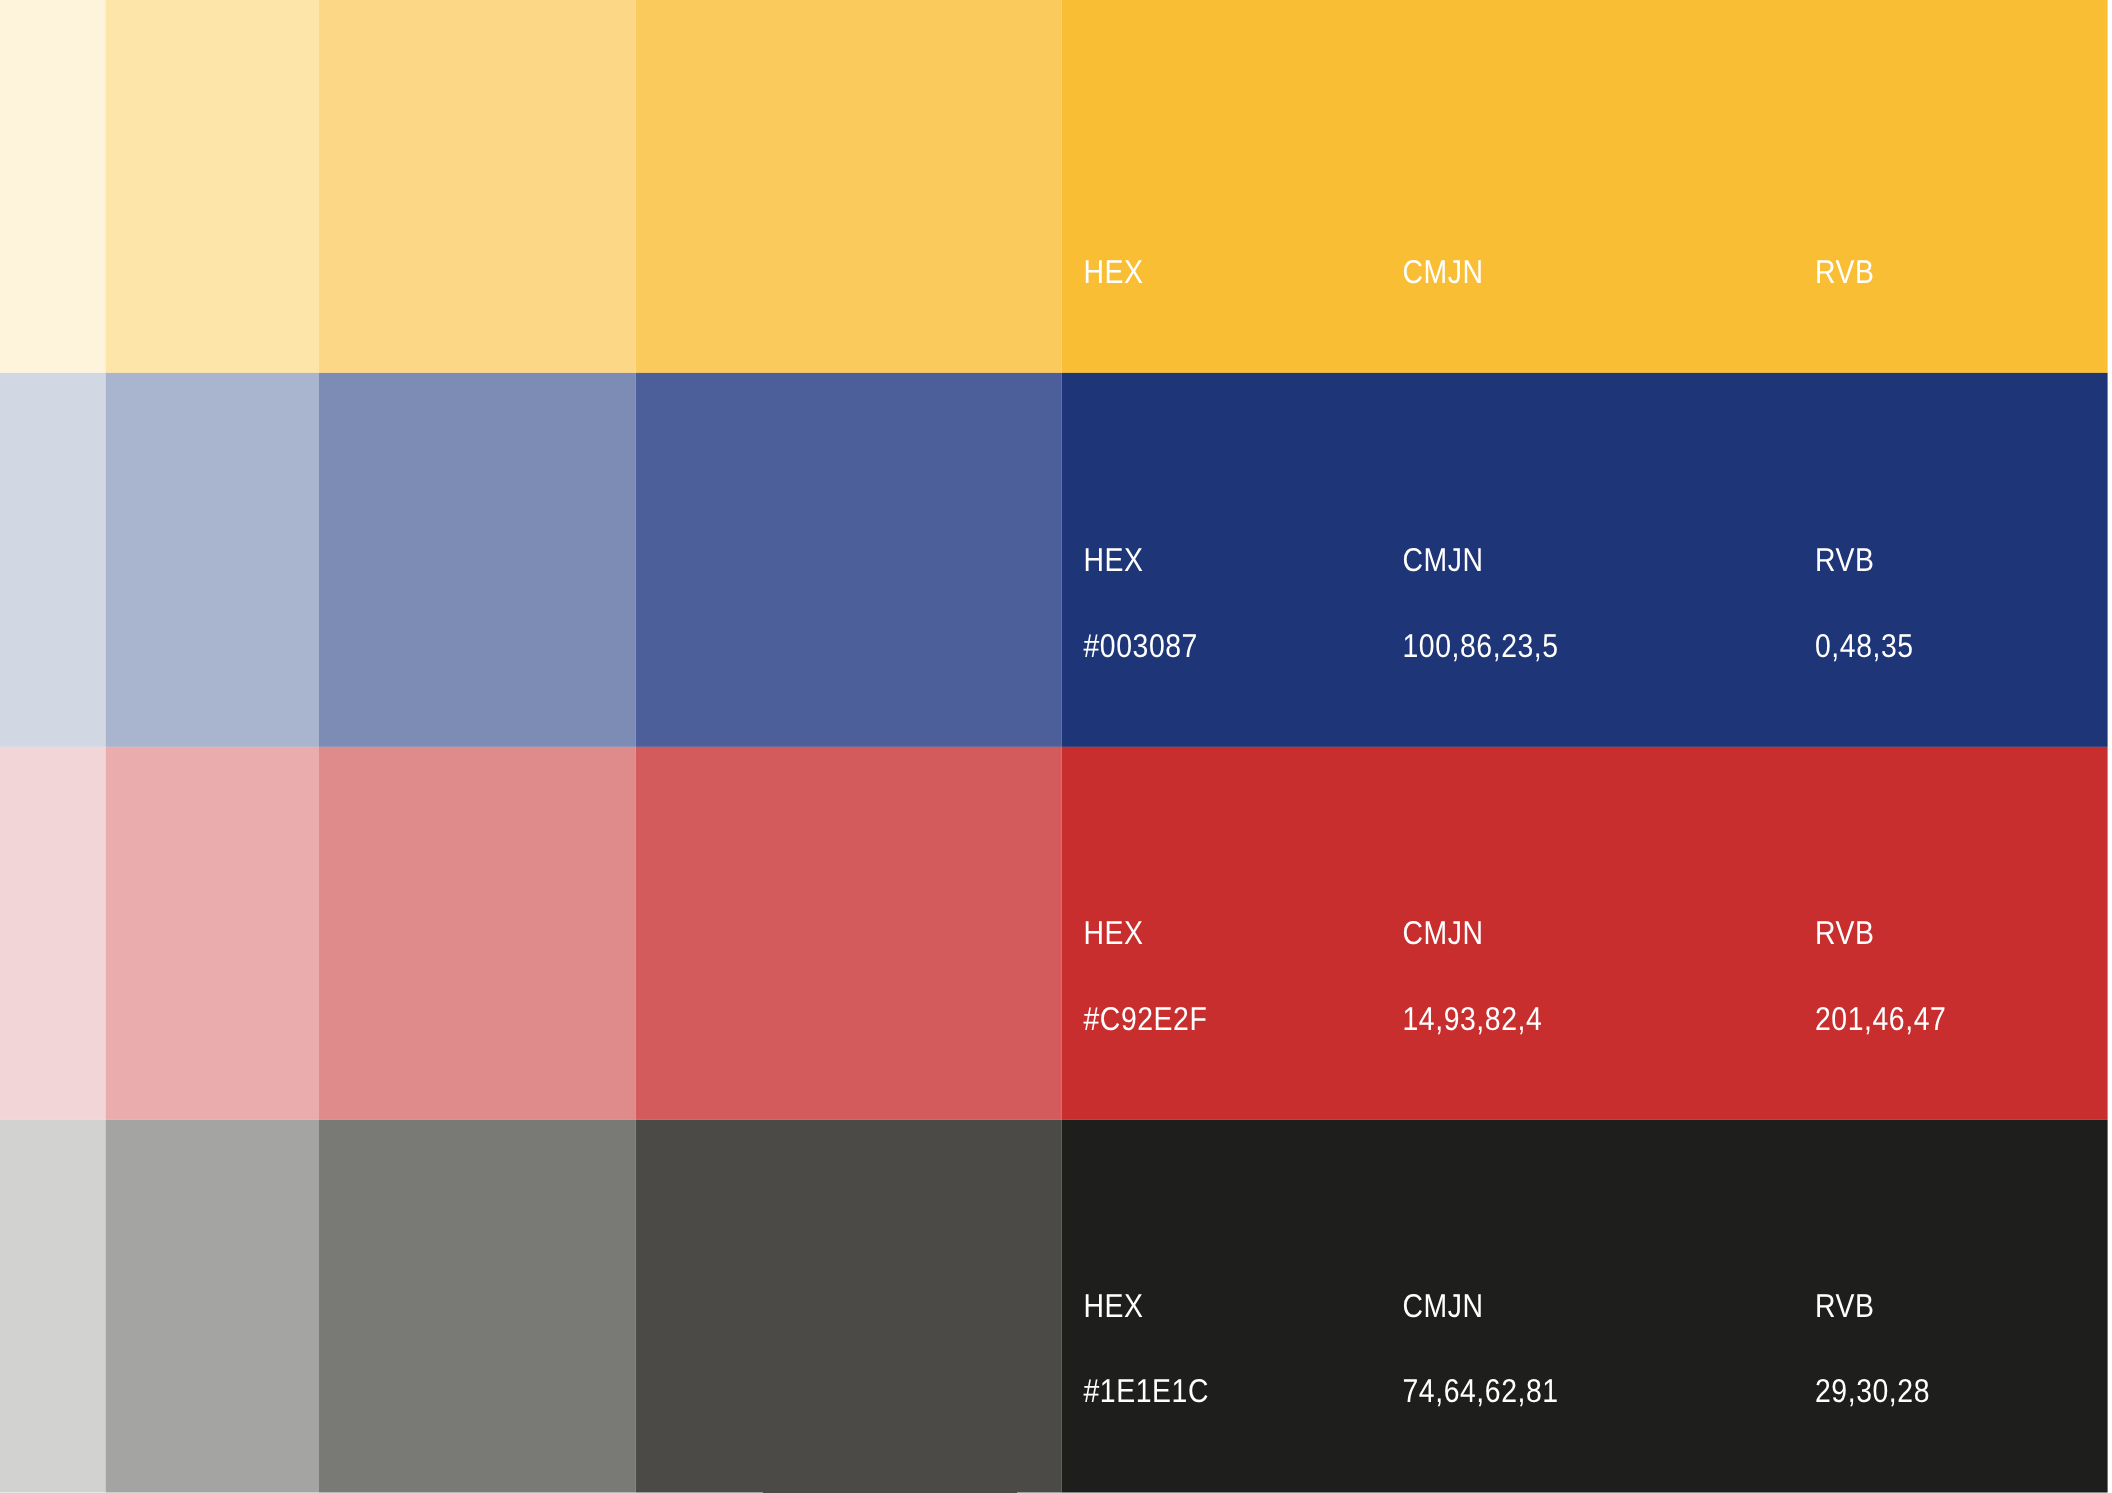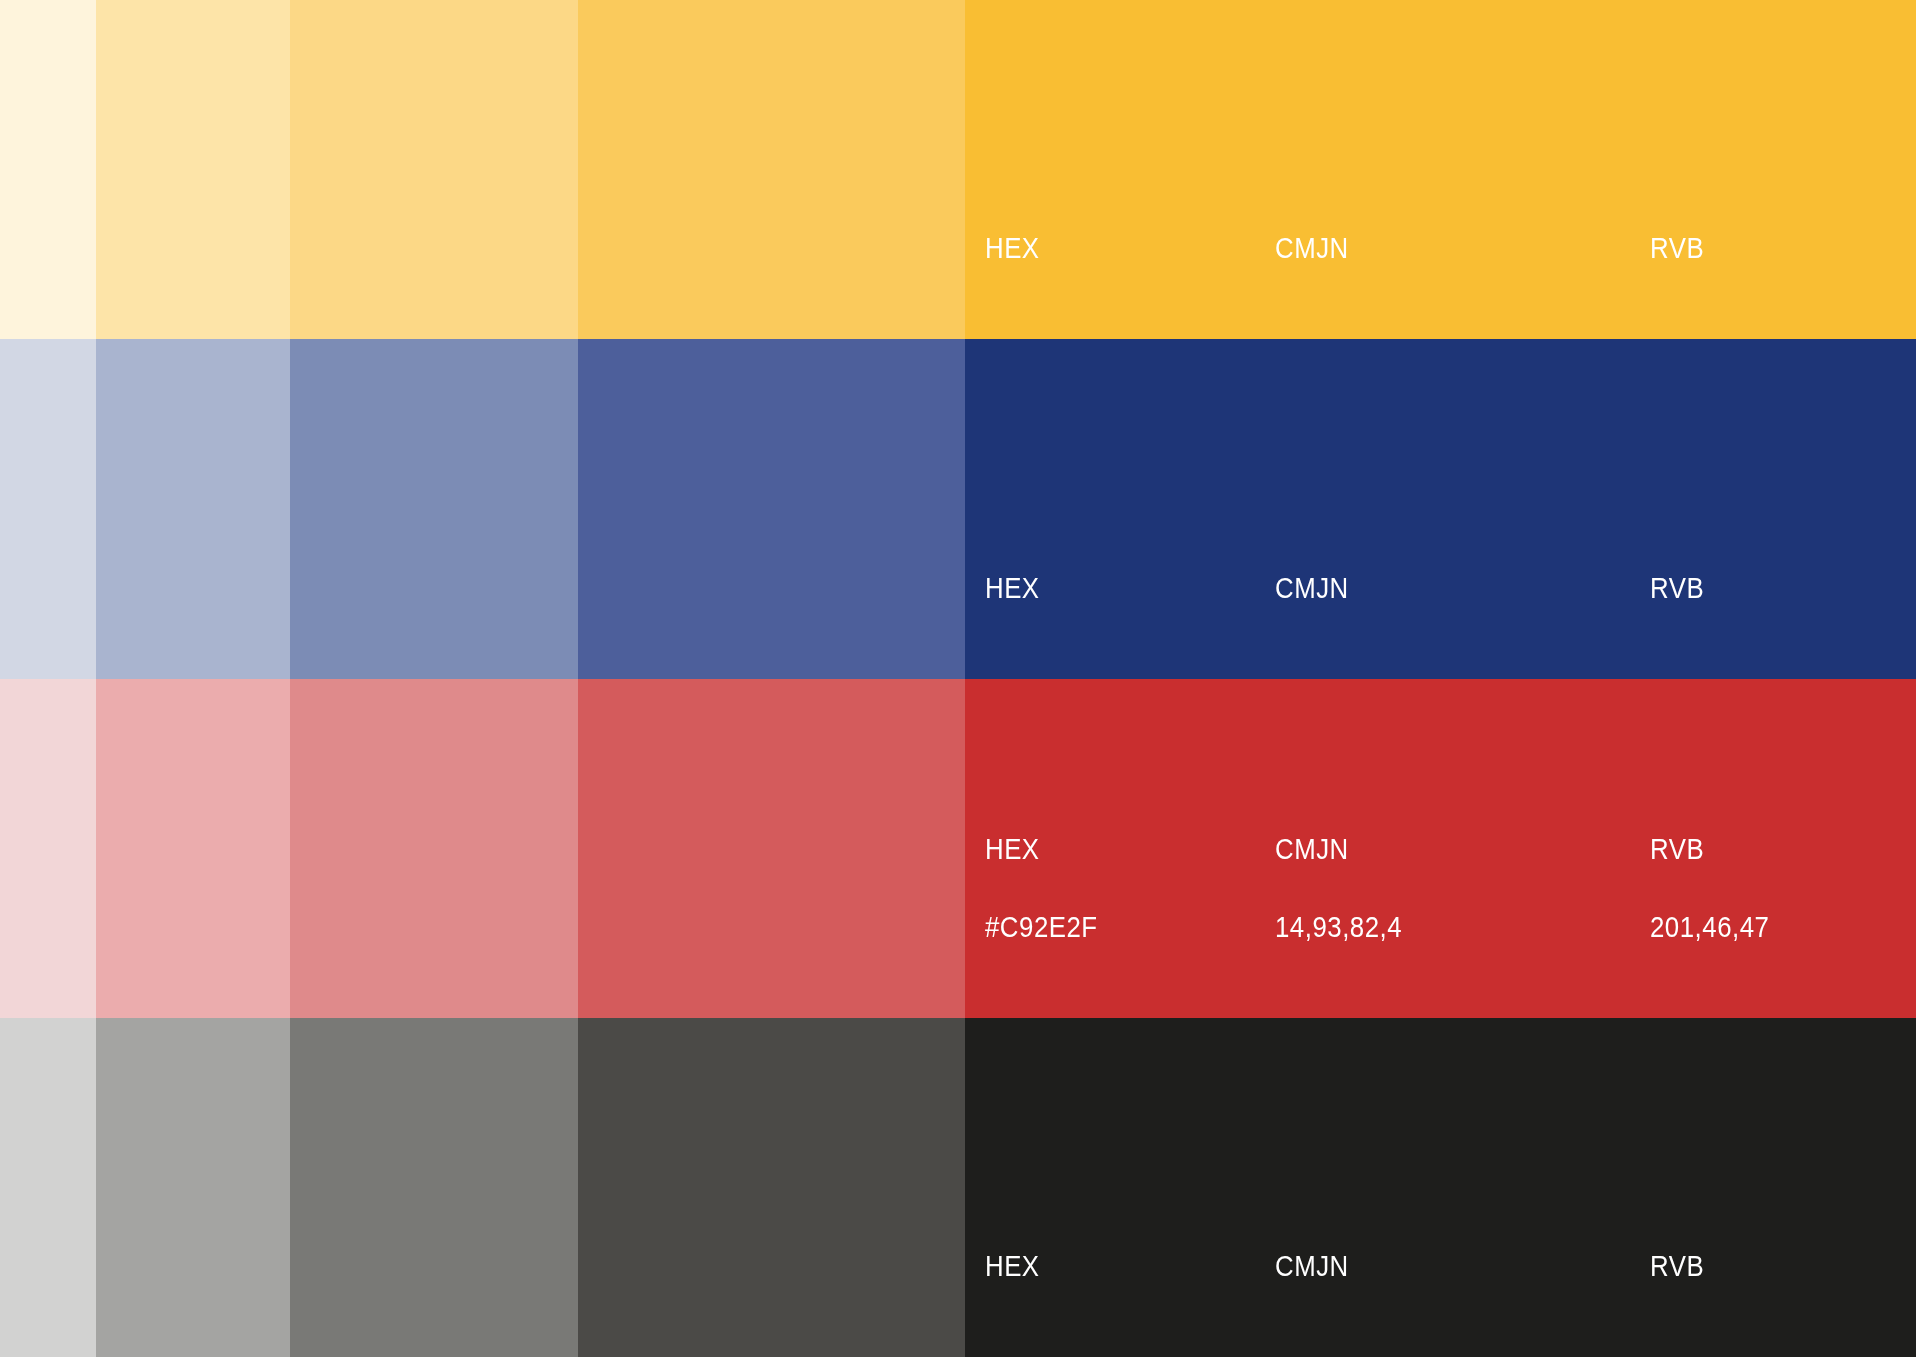--- a/index.html
+++ b/index.html
@@ -87,20 +87,25 @@
       <div class="tint tint-1" style="background: rgb(169, 180, 207);"></div>
       <div class="tint tint-2" style="background: rgb(124, 140, 181);"></div>
       <div class="tint tint-3" style="background: rgb(77, 95, 155);"></div>
       <div class="main" style="background: rgb(30, 53, 119);">
         <div class="info">
           <div class="info-line">
             <span class="cell c-hex">HEX</span>
             <span class="cell c-cmjn">CMJN</span>
             <span class="cell c-rvb">RVB</span>
           </div>
+          <div class="info-line">
+            <span class="cell c-hex">#003087</span>
+            <span class="cell c-cmjn">100,86,23,5</span>
+            <span class="cell c-rvb">0,48,35</span>
+          </div>
         </div>
       </div>
     </div>
     <div class="row">
       <div class="tint tint-0" style="background: rgb(242, 214, 215);"></div>
       <div class="tint tint-1" style="background: rgb(235, 172, 173);"></div>
       <div class="tint tint-2" style="background: rgb(223, 138, 139);"></div>
       <div class="tint tint-3" style="background: rgb(212, 91, 92);"></div>
       <div class="main" style="background: rgb(201, 46, 47);">
         <div class="info">
@@ -122,16 +127,21 @@
       <div class="tint tint-1" style="background: rgb(164, 164, 162);"></div>
       <div class="tint tint-2" style="background: rgb(121, 121, 118);"></div>
       <div class="tint tint-3" style="background: rgb(75, 74, 71);"></div>
       <div class="main" style="background: rgb(30, 30, 28);">
         <div class="info">
           <div class="info-line">
             <span class="cell c-hex">HEX</span>
             <span class="cell c-cmjn">CMJN</span>
             <span class="cell c-rvb">RVB</span>
           </div>
+          <div class="info-line">
+            <span class="cell c-hex">#1E1E1C</span>
+            <span class="cell c-cmjn">74,64,62,81</span>
+            <span class="cell c-rvb">29,30,28</span>
+          </div>
         </div>
       </div>
     </div>
   </div>
 
 </body></html>

